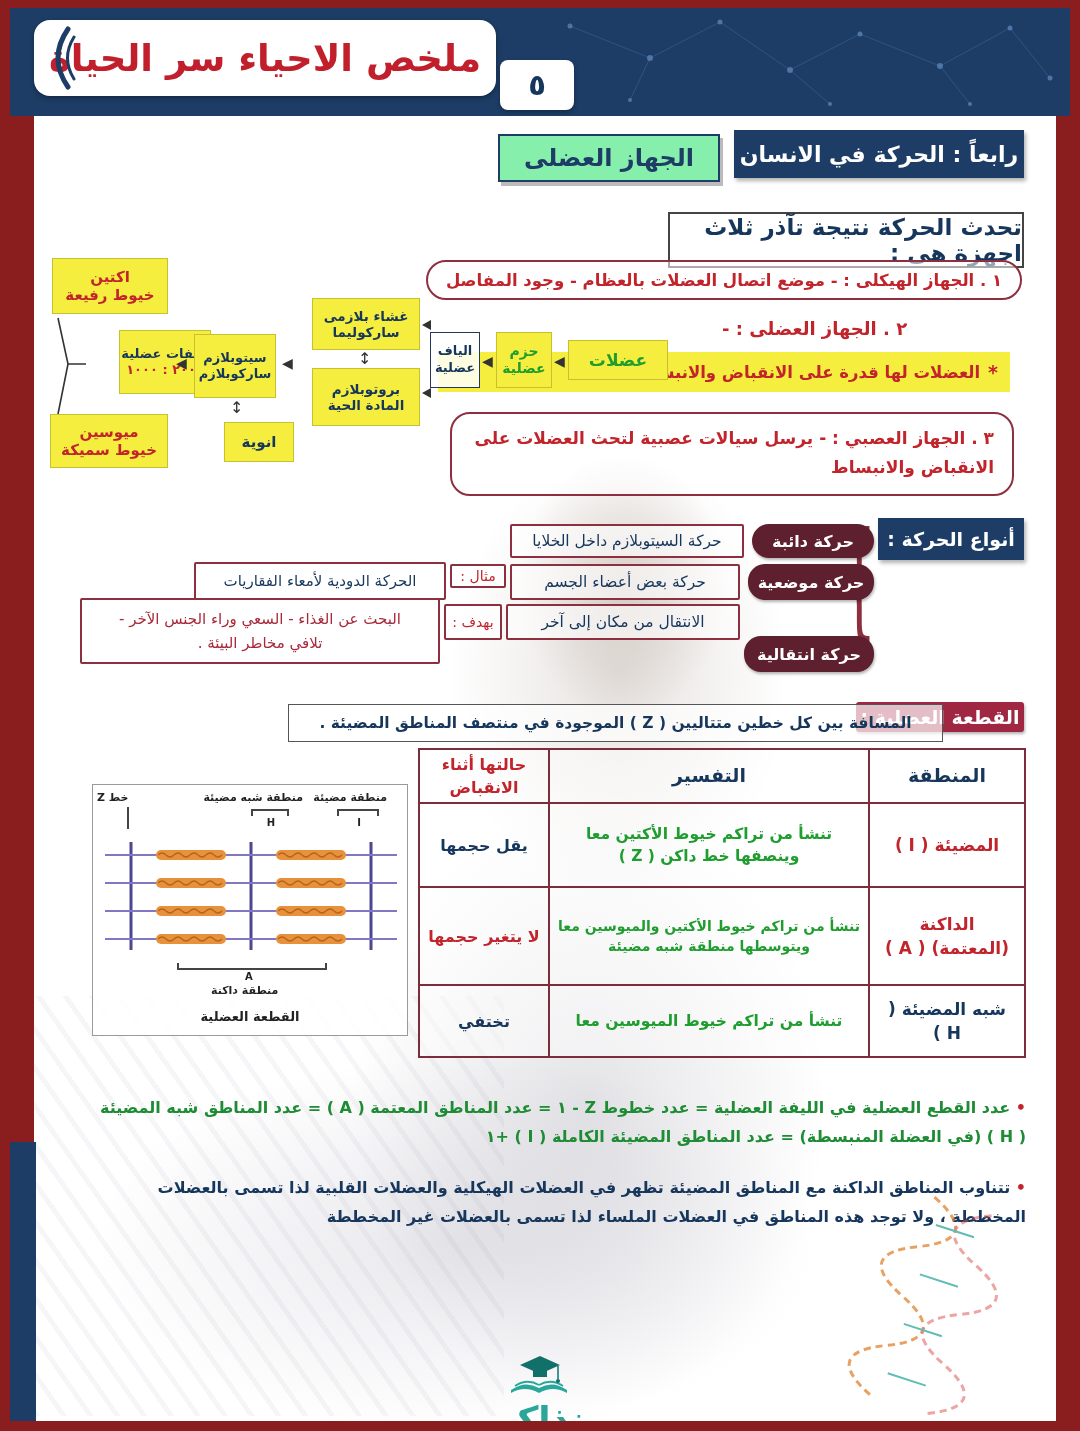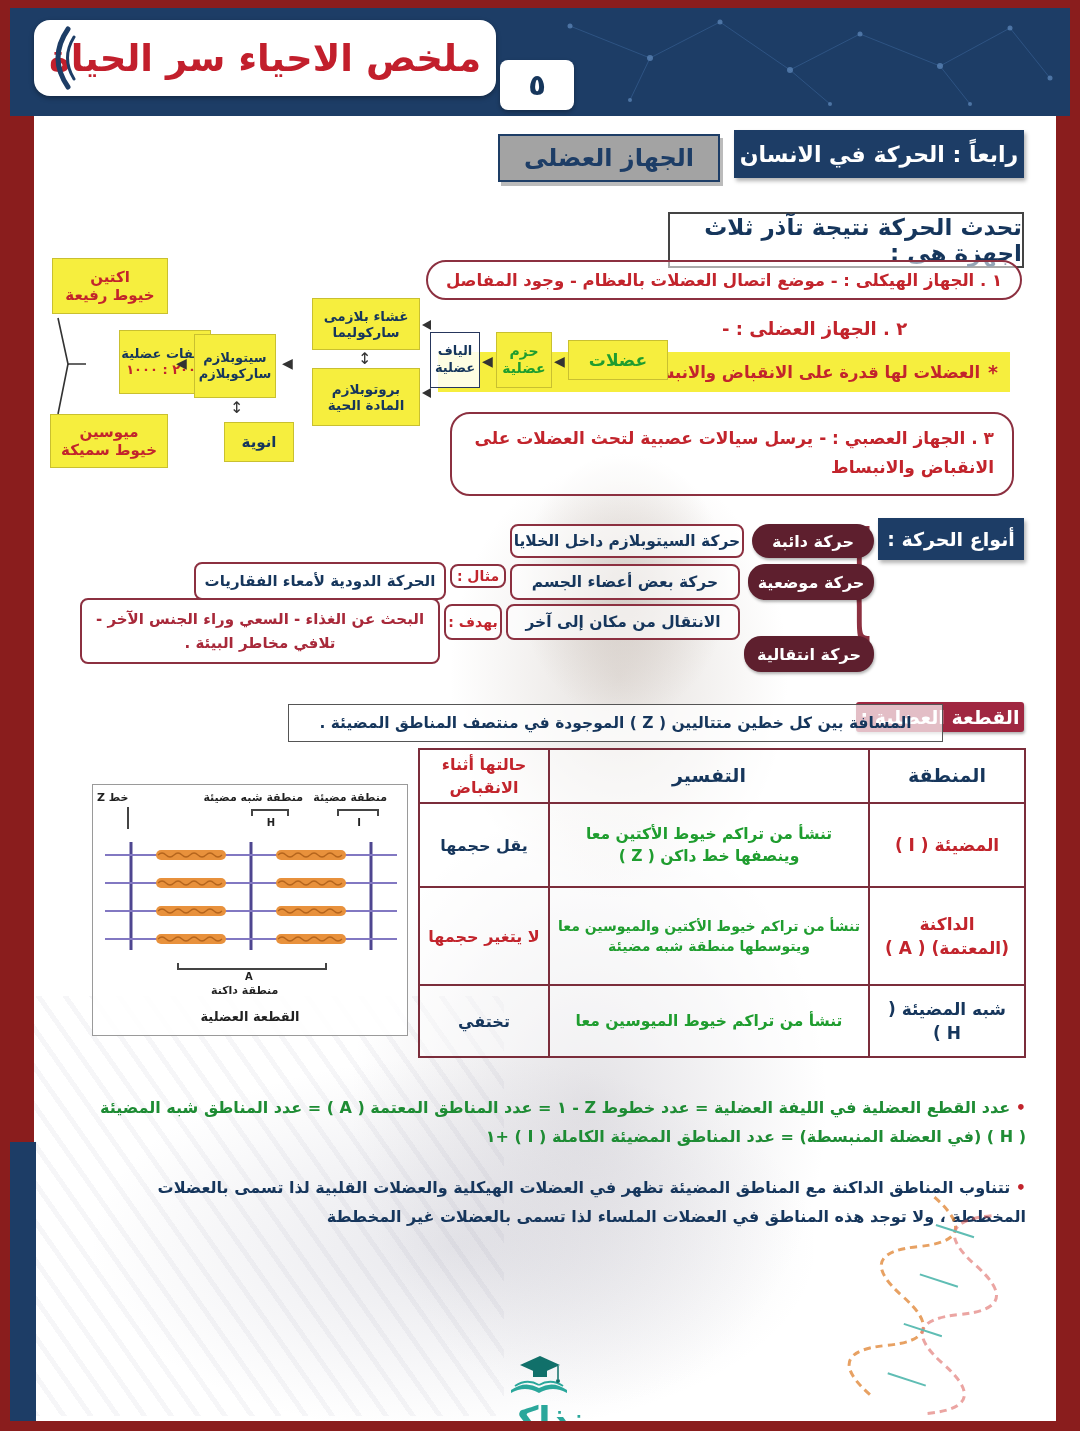--- a/index.html
+++ b/index.html
@@ -16,28 +16,28 @@
   .left-stripe{position:absolute;left:10px;top:1142px;bottom:10px;width:26px;background:#1d3d66;z-index:4;}
   .content{position:absolute;left:34px;top:116px;right:24px;bottom:10px;background:#fff;overflow:hidden;z-index:1;}
   .photo{position:absolute;inset:0;background:
     radial-gradient(ellipse 150px 190px at 590px 470px, rgba(178,162,150,.42), rgba(178,162,150,0) 70%),
     radial-gradient(ellipse 235px 310px at 585px 560px, rgba(172,158,148,.30), rgba(172,158,148,0) 72%),
     radial-gradient(ellipse 340px 430px at 555px 990px, rgba(150,145,158,.26), rgba(150,145,158,0) 70%),
     radial-gradient(ellipse 520px 270px at 420px 1130px, rgba(138,138,160,.20), rgba(138,138,160,0) 70%);}
   .stripes{position:absolute;left:0;top:880px;width:470px;height:420px;background:repeating-linear-gradient(55deg, rgba(90,90,125,.09) 0 5px, transparent 5px 22px);opacity:.6;}
   .navy{color:#16365c;} .red{color:#c2242c;} .green{color:#1f9d2f;} .bold{font-weight:bold;}
   .navybox{background:#1d3d66;color:#fff;font-weight:bold;box-shadow:2px 3px 4px rgba(0,0,0,.3);}
-  .whitebox{background:#a3a3a3;border:2px solid #1d3d66;color:#1d3d66;font-weight:bold;box-shadow:3px 4px 0 rgba(60,60,60,.35);}
+  .whitebox{background:#86efac;border:2px solid #1d3d66;color:#1d3d66;font-weight:bold;box-shadow:3px 4px 0 rgba(60,60,60,.35);}
   .outline{background:rgba(255,255,255,.55);border:2px solid #444;}
   .mrbox{background:rgba(255,255,255,.55);border:2.5px solid #8c3040;border-radius:20px;}
   .ybox{background:#f6ee3e;border:1px solid #c9c030;display:flex;flex-direction:column;align-items:center;justify-content:center;text-align:center;line-height:1.22;}
   .arrow{position:absolute;color:#333;font-size:14px;line-height:1;}
   .tri-left{position:absolute;width:0;height:0;border-top:5px solid transparent;border-bottom:5px solid transparent;border-left:none;border-right:9px solid #333;}
   .pill{position:absolute;background:#5e1f2e;color:#fff;font-weight:bold;font-size:16px;border-radius:17px;display:flex;align-items:center;justify-content:center;box-shadow:1px 2px 3px rgba(0,0,0,.3);}
-  .mv-desc{position:absolute;background:rgba(255,255,255,.6);border:2px solid #8c3040;border-radius:8px;font-weight:bold;display:flex;align-items:center;justify-content:center;text-align:center;}
+  .mv-desc{position:absolute;background:rgba(255,255,255,.6);border:2px solid #8c3040;border-radius:2px;font-weight:normal;display:flex;align-items:center;justify-content:center;text-align:center;}
   .brace{position:absolute;font-size:128px;line-height:1.1;color:#8c3040;transform:scaleX(.42);transform-origin:left center;font-weight:normal;}
   .sar-heading{position:absolute;background:#a02741;color:#fff;font-weight:bold;font-size:19px;border-radius:3px;box-shadow:1px 2px 3px rgba(0,0,0,.3);}
   table.sar{position:absolute;left:384px;top:632px;width:606px;border-collapse:collapse;direction:rtl;table-layout:fixed;}
   table.sar td, table.sar th{border:2.5px solid #7b2d3b;text-align:center;vertical-align:middle;padding:3px 8px;background:rgba(255,255,255,.45);line-height:1.45;}
   .fig{position:absolute;left:58px;top:668px;width:316px;height:252px;border:1px solid #9a9a9a;background:rgba(255,255,255,.85);}
   .fig .sm{position:absolute;font-size:11px;font-weight:bold;color:#222;white-space:nowrap;}
   .brk-down{position:absolute;height:7px;border-top:2px solid #444;border-left:2px solid #444;border-right:2px solid #444;}
   .brk-up{position:absolute;height:7px;border-bottom:2px solid #444;border-left:2px solid #444;border-right:2px solid #444;}
   .note{position:absolute;font-weight:bold;font-size:16px;line-height:1.8;text-align:right;}
   .logo{position:absolute;left:426px;top:1236px;width:160px;text-align:center;}

